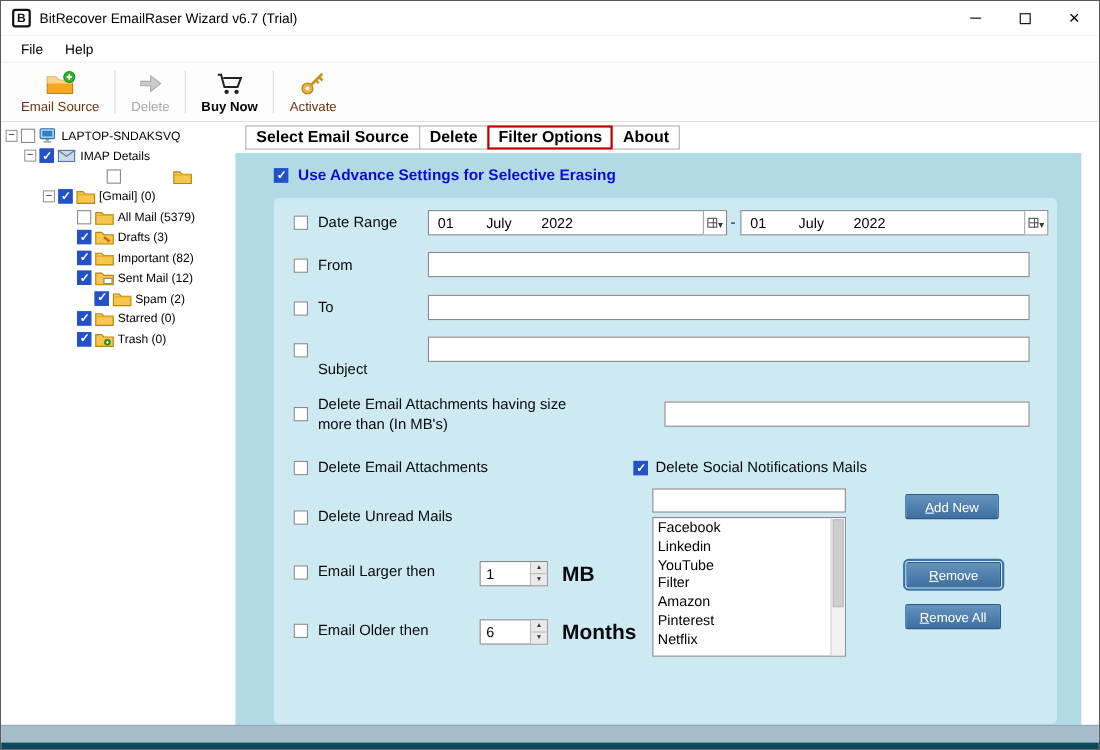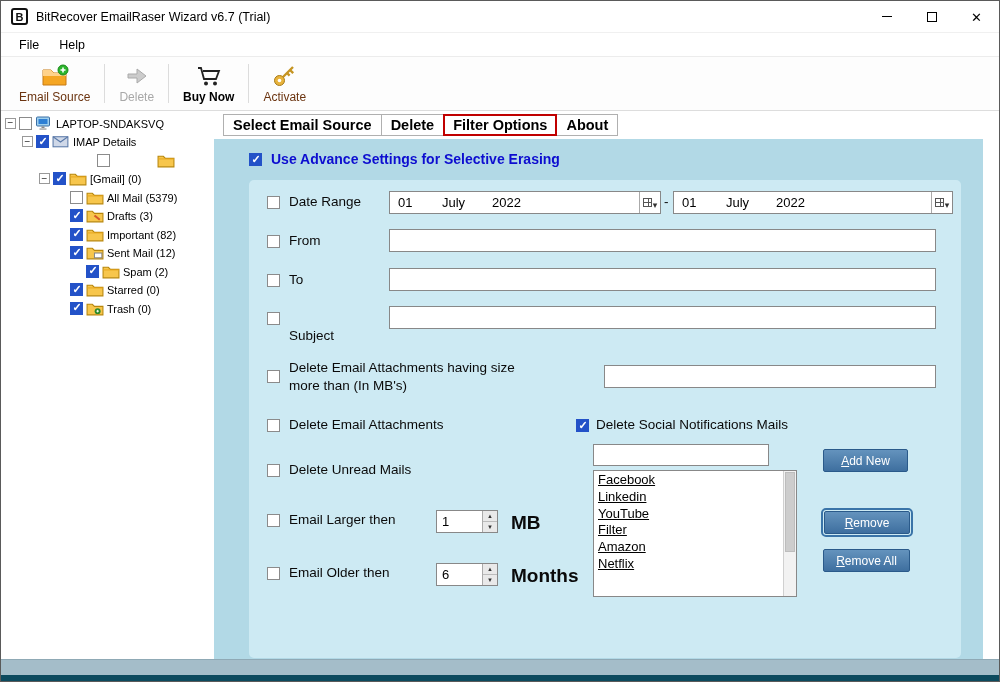--- a/index.html
+++ b/index.html
@@ -68,21 +68,21 @@
   .spin .val { position:absolute; left:5px; top:3px; font-size:13px; }
   .spin .btns { position:absolute; right:0; top:0; bottom:0; width:15px; display:flex; flex-direction:column; border-left:1px solid #aaa; }
   .spin .btns span { flex:1; background:#e9e9e9; display:flex; align-items:center; justify-content:center; }
   .spin .btns span + span { border-top:1px solid #bbb; }
   .up::before { content:"▲"; font-size:6px; color:#333; }
   .dn::before { content:"▼"; font-size:6px; color:#333; }
 
   .btn3d { position:absolute; height:23px; background:linear-gradient(var(--btn-top), var(--btn-bottom)); border:1px solid var(--btn-border); border-radius:2px; color:#fff; font-size:12px; display:flex; align-items:center; justify-content:center; padding:0 6px; white-space:nowrap; }
   #btn-remove { outline:2px solid #3a74a8; outline-offset:1px; }
 
-  #social-list { position:absolute; left:344px; top:290px; width:204px; height:127px; background:#fff; border:1px solid #888; overflow:hidden;text-decoration:underline; }
+  #social-list { position:absolute; left:344px; top:290px; width:176px; height:127px; background:#fff; border:1px solid #888; overflow:hidden; }
   .list-item { font-size:13px; padding:1px 0 0 4px; height:16.8px; color:#000; }
   .sb { position:absolute; top:0; right:0; bottom:0; width:13px; background:#f2f2f2; border-left:1px solid #d0d0d0; }
   .sb-thumb { position:absolute; top:1px; left:1px; right:1px; height:80px; background:#cdcdcd; border:1px solid #bdbdbd; }
 
   
   #statusbar { position:absolute; left:0; right:0; bottom:6px; height:16px; background:var(--status-bg); border-top:1px solid #8fa9b5; }
   #bottomstrip { position:absolute; left:0; right:0; bottom:0; height:6px; background:var(--strip-bg); }
 </style>
 </head>
 <body>
@@ -346,20 +346,21 @@
 
         <input class="txt" style="left: 344px; top: 264px; width: 176px; height: 22px;" value="">
         <button class="btn3d" id="btn-add-new" style="left:574px;top:269px;width:85px;"><u>A</u>dd New</button>
 
         <div id="social-list">
           <div class="list-item">Facebook</div>
             <div class="list-item">Linkedin</div>
             <div class="list-item">YouTube</div>
             <div class="list-item">Filter</div>
             <div class="list-item">Amazon</div>
+            <div class="list-item">Pinterest</div>
             <div class="list-item">Netflix</div>
             <div class="sb">
               <div class="sb-thumb"></div>
             </div>
         </div>
         <button class="btn3d" id="btn-remove" style="left:575px;top:331px;width:86px;"><u>R</u>emove</button>
         <button class="btn3d" id="btn-remove-all" style="left:574px;top:369px;width:87px;"><u>R</u>emove All</button>
 
         <span class="cb abs" style="left:18px;top:334px;"></span>
         <div class="lbl" style="left:40px;top:332px;">Email Larger then</div>

